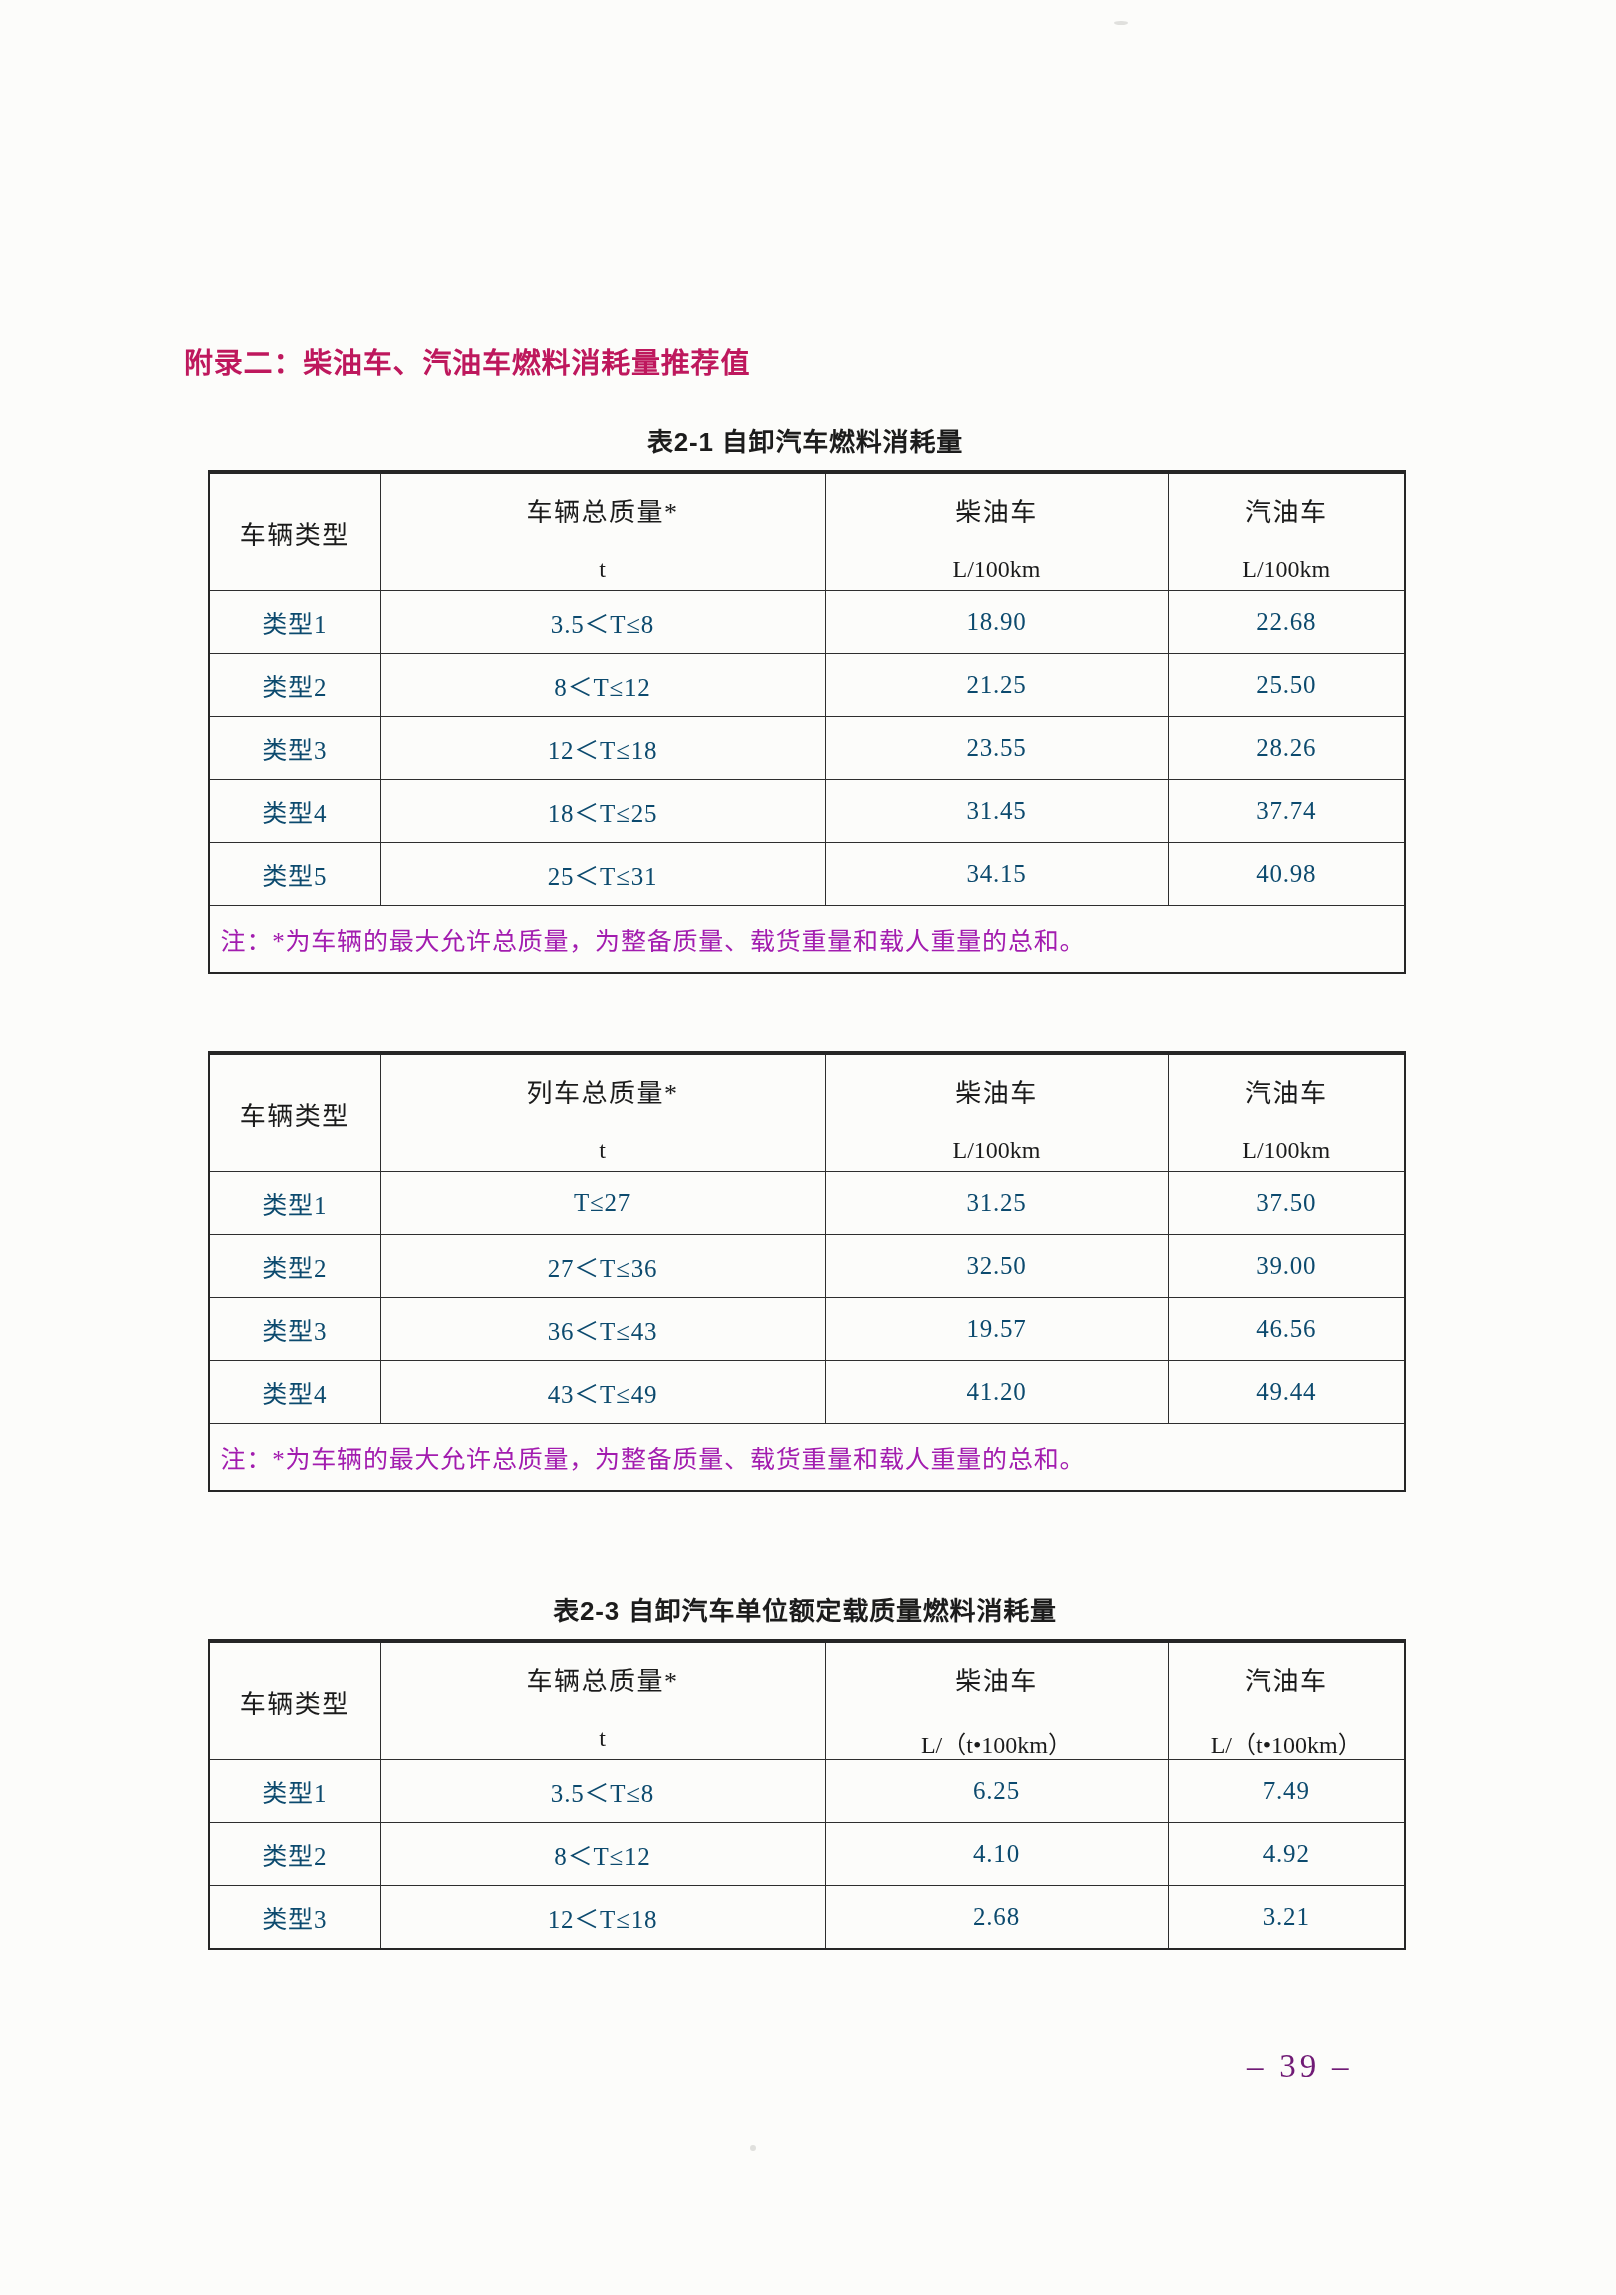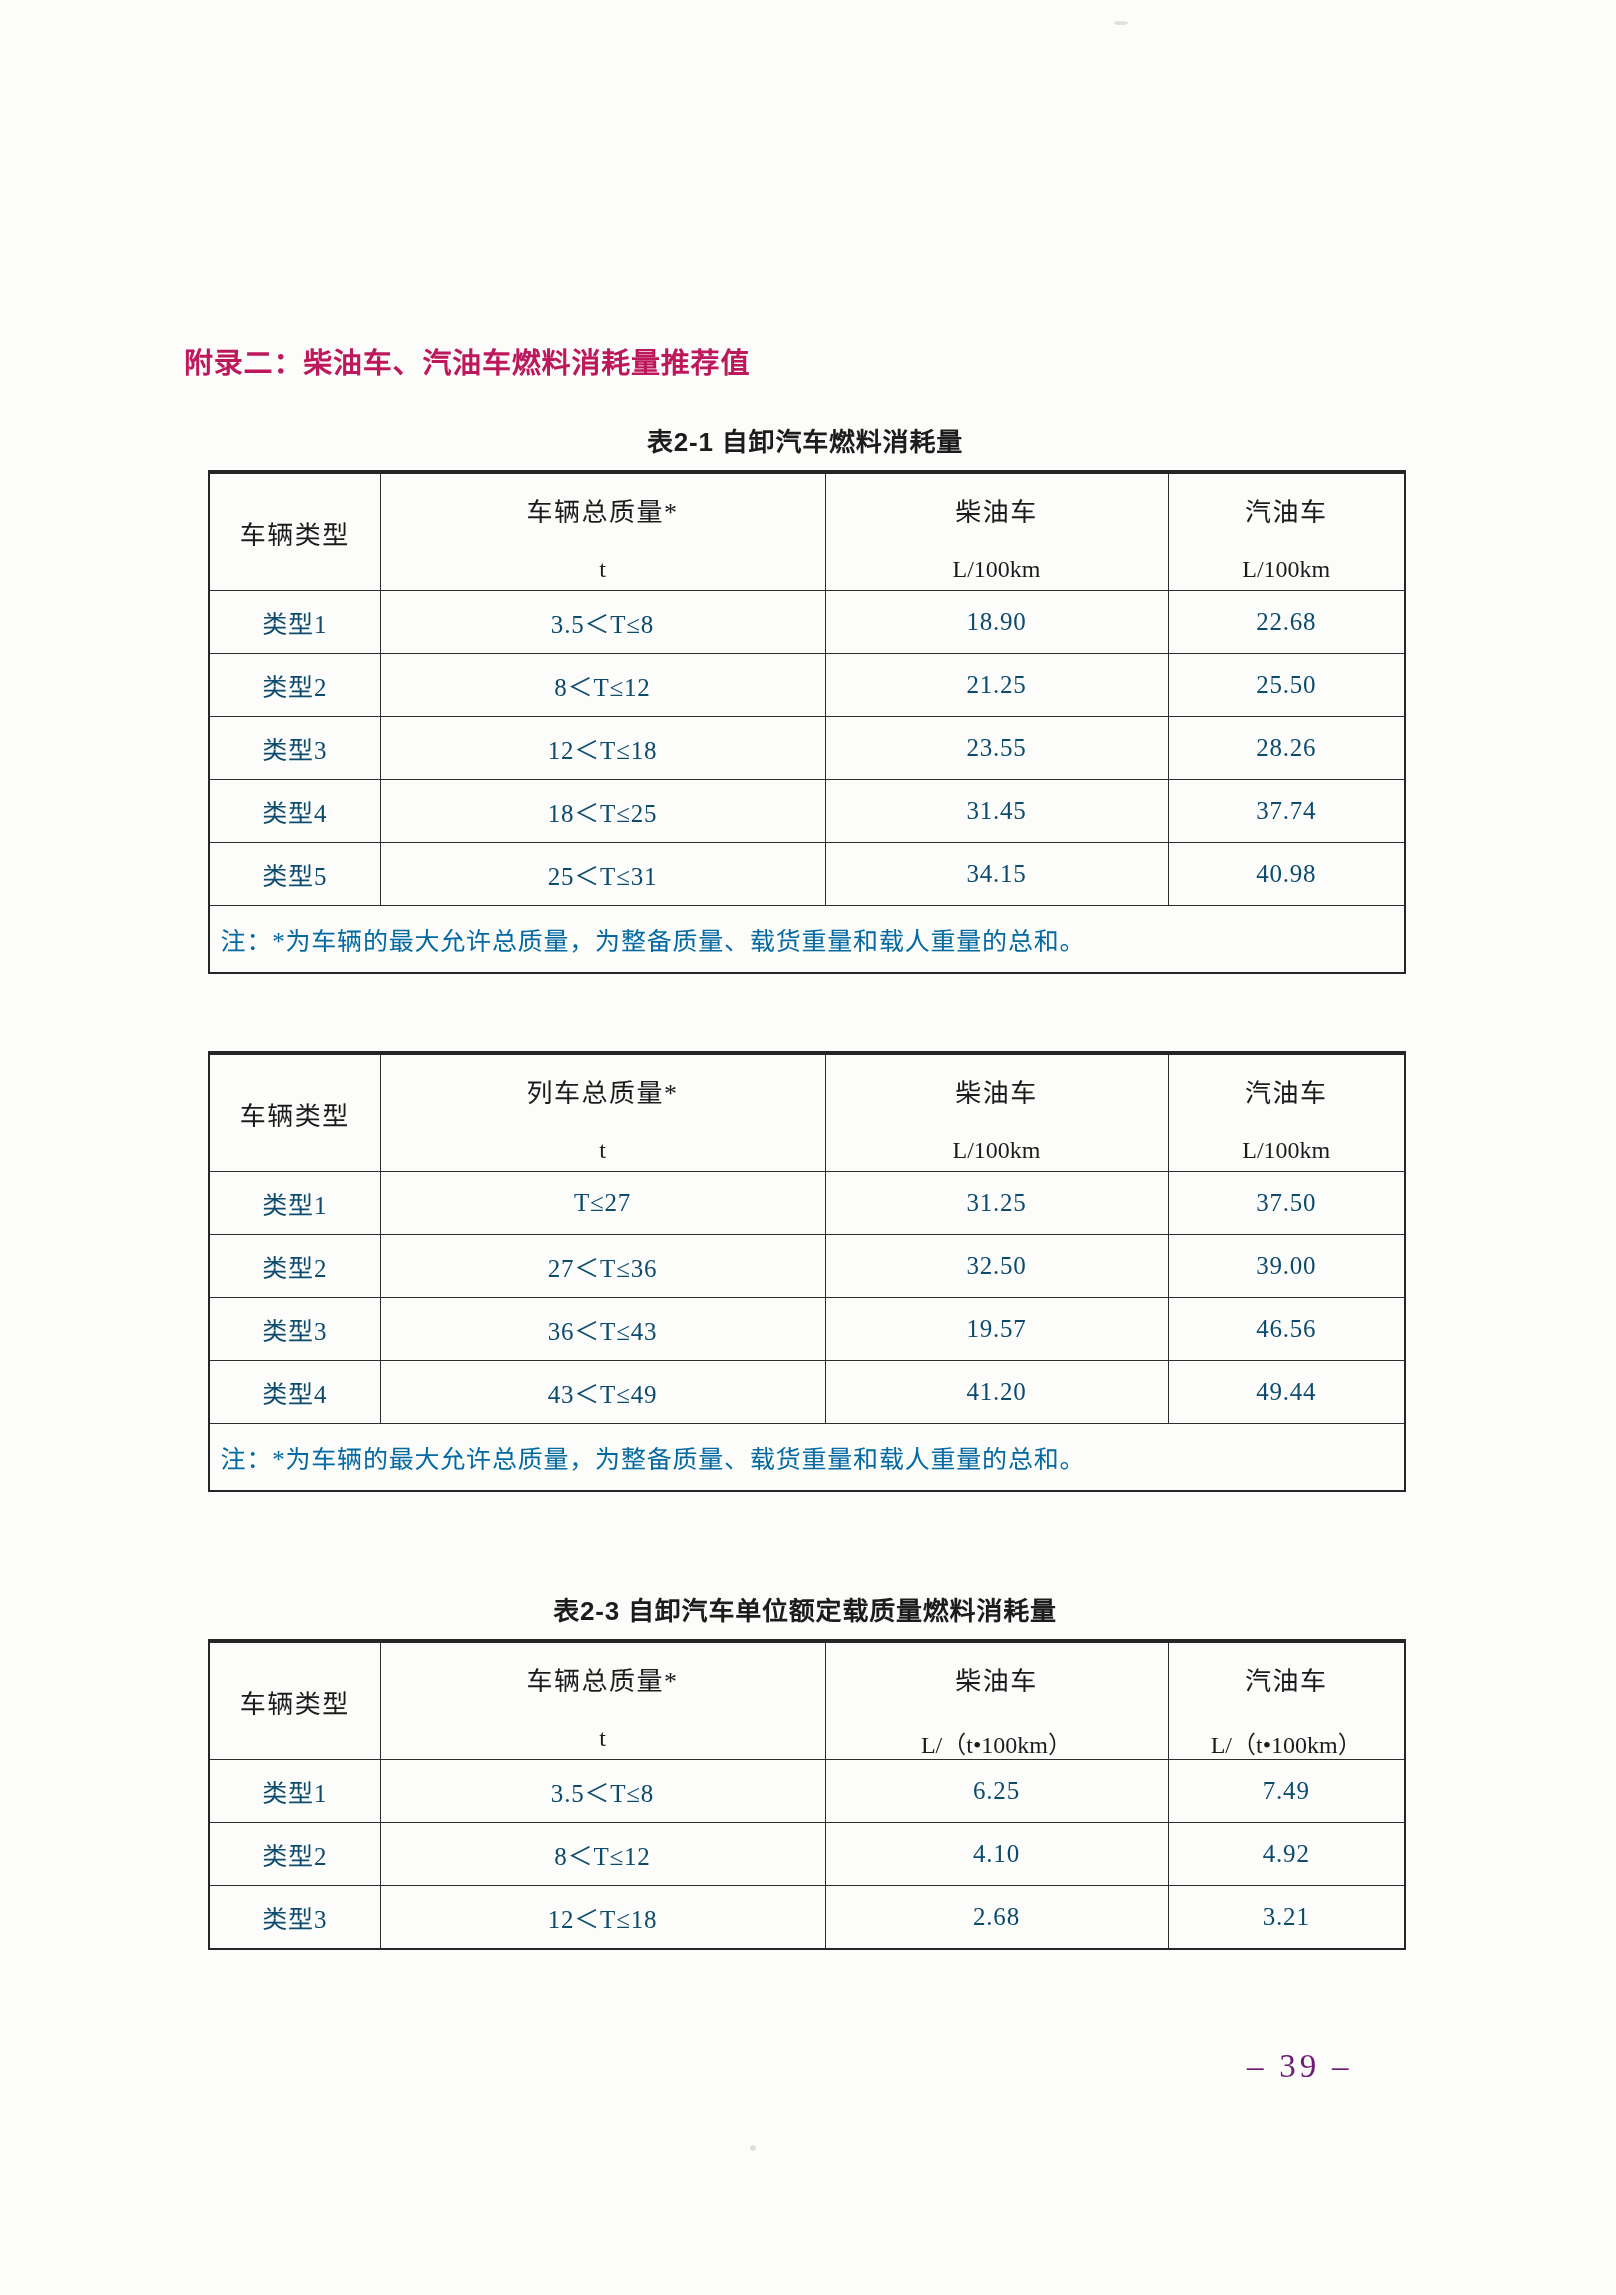--- a/index.html
+++ b/index.html
@@ -109,21 +109,21 @@
     color: #0c4a6e;
   }
 
   tfoot td.note-cell {
     height: 67px;
     text-align: left;
     vertical-align: middle;
     padding-left: 10.6px;
     font-size: 25px;
     letter-spacing: 0.8px;
-    color: #0369a1;
+    color: #a21caf;
   }
 
   .page-number {
     position: absolute;
     left: 1247px;
     top: 2048px;
     font-size: 33px;
     letter-spacing: 3.8px;
     color: #701a75;
     font-family: "Liberation Serif", serif;

